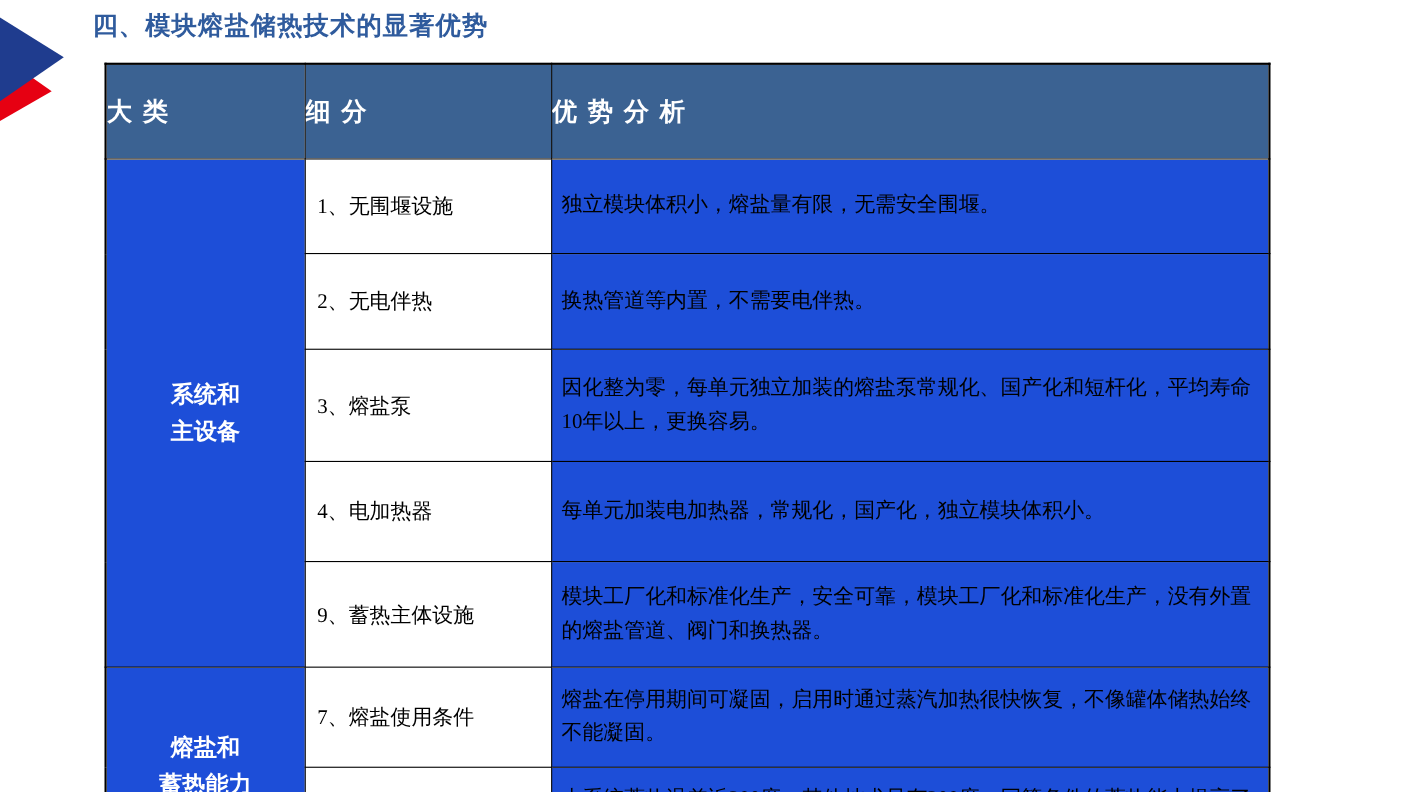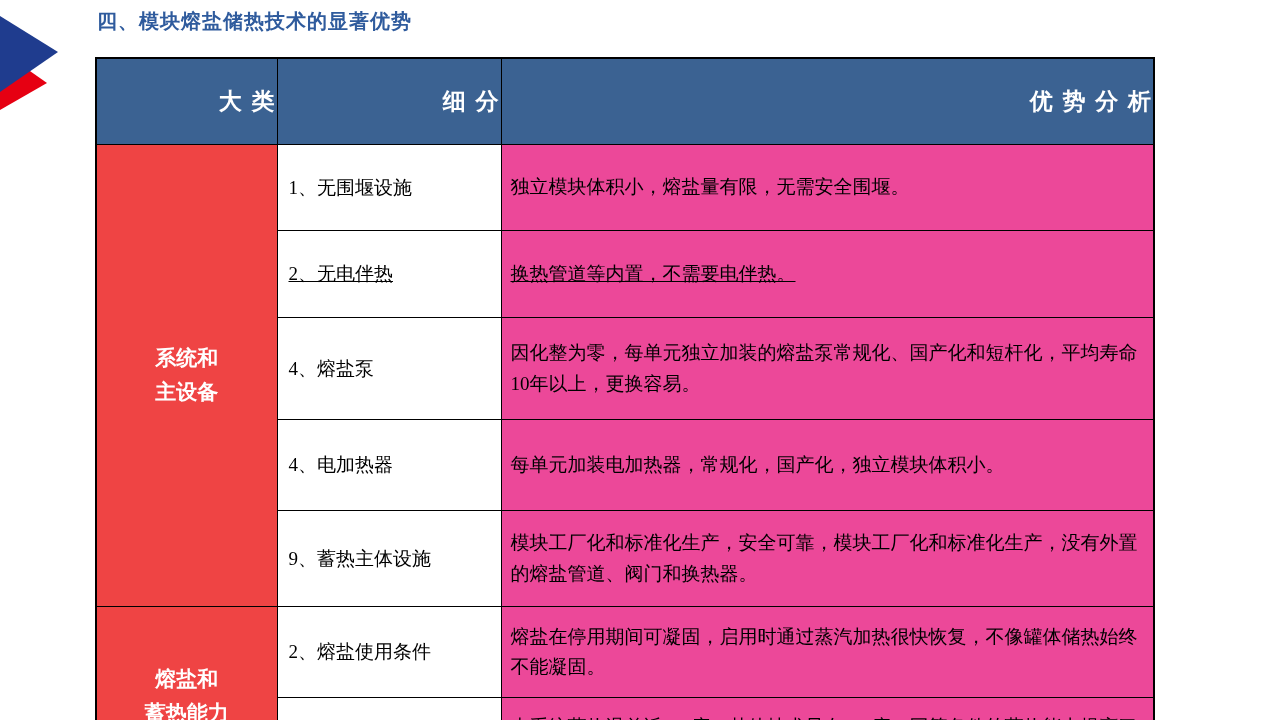--- a/index.html
+++ b/index.html
@@ -11,23 +11,23 @@
     background: #ffffff;
     overflow: hidden;
   }
   .accent-arrow {
     position: absolute;
     left: 0;
     top: 0;
   }
   .slide-title {
     position: absolute;
-    left: 97px;
+    left: 84px;
     top: 8px;
-    font-size: 20px;
+    font-size: 23px;
     font-weight: bold;
     color: #2F5B9D;
     letter-spacing: 1px;
     white-space: nowrap;
   }
   table.adv-table {
     position: absolute;
     left: 95px;
     top: 57px;
     width: 1058px;
@@ -39,26 +39,26 @@
     border: 1px solid #000;
     padding: 0;
     overflow: hidden;
   }
   .adv-table th {
     background: #3B6292;
     color: #ffffff;
     font-size: 23px;
     font-weight: bold;
     letter-spacing: 2px;
-    text-align: right;
+    text-align: left;
     vertical-align: middle;
     height: 85px;
   }
   td.category-cell {
-    background: #ef4444;
+    background: #1d4ed8;
     color: #ffffff;
     font-size: 21px;
     font-weight: bold;
     text-align: center;
     vertical-align: middle;
     white-space: pre-line;
     line-height: 1.6;
   }
   td.sub-cell {
     font-size: 19px;
@@ -66,24 +66,24 @@
     vertical-align: middle;
     padding-left: 11px;
     background: #ffffff;
   }
   td.analysis-cell {
     font-size: 19px;
     color: #000;
     vertical-align: middle;
     padding: 6px 8px 6px 9px;
     line-height: 1.6;
-    background: #ec4899;
+    background: #1d4ed8;
   }
   tr.r1 td { height: 73px; }
-  tr.r2 td { height: 74px; text-decoration: underline; }
+  tr.r2 td { height: 74px; }
   tr.r3 td { height: 89px; }
   tr.r4 td { height: 78px; }
   tr.r5 td { height: 83px; }
   tr.r6 td { height: 78px; }
   tr.r7 td { height: 76px; }
 </style>
 </head>
 <body>
 
 <div class="slide">
@@ -113,35 +113,35 @@
         <td class="category-cell" rowspan="5">系统和
 主设备</td>
         <td class="sub-cell">1、无围堰设施</td>
         <td class="analysis-cell">独立模块体积小，熔盐量有限，无需安全围堰。</td>
       </tr>
       <tr class="r2">
         <td class="sub-cell">2、无电伴热</td>
         <td class="analysis-cell">换热管道等内置，不需要电伴热。</td>
       </tr>
       <tr class="r3">
-        <td class="sub-cell">4、熔盐泵</td>
+        <td class="sub-cell">3、熔盐泵</td>
         <td class="analysis-cell">因化整为零，每单元独立加装的熔盐泵常规化、国产化和短杆化，平均寿命10年以上，更换容易。</td>
       </tr>
       <tr class="r4">
         <td class="sub-cell">4、电加热器</td>
         <td class="analysis-cell">每单元加装电加热器，常规化，国产化，独立模块体积小。</td>
       </tr>
       <tr class="r5">
         <td class="sub-cell">9、蓄热主体设施</td>
         <td class="analysis-cell">模块工厂化和标准化生产，安全可靠，模块工厂化和标准化生产，没有外置的熔盐管道、阀门和换热器。</td>
       </tr>
       <tr class="r6">
         <td class="category-cell" rowspan="2">熔盐和
 蓄热能力</td>
-        <td class="sub-cell">2、熔盐使用条件</td>
+        <td class="sub-cell">7、熔盐使用条件</td>
         <td class="analysis-cell">熔盐在停用期间可凝固，启用时通过蒸汽加热很快恢复，不像罐体储热始终不能凝固。</td>
       </tr>
       <tr class="r7">
         <td class="sub-cell">7、蓄热能力</td>
         <td class="analysis-cell">本系统蓄热温差近300度，其他技术只有200度，同等条件的蓄热能力提高了30%。</td>
       </tr>
     </tbody>
   </table>
 
 </div>

